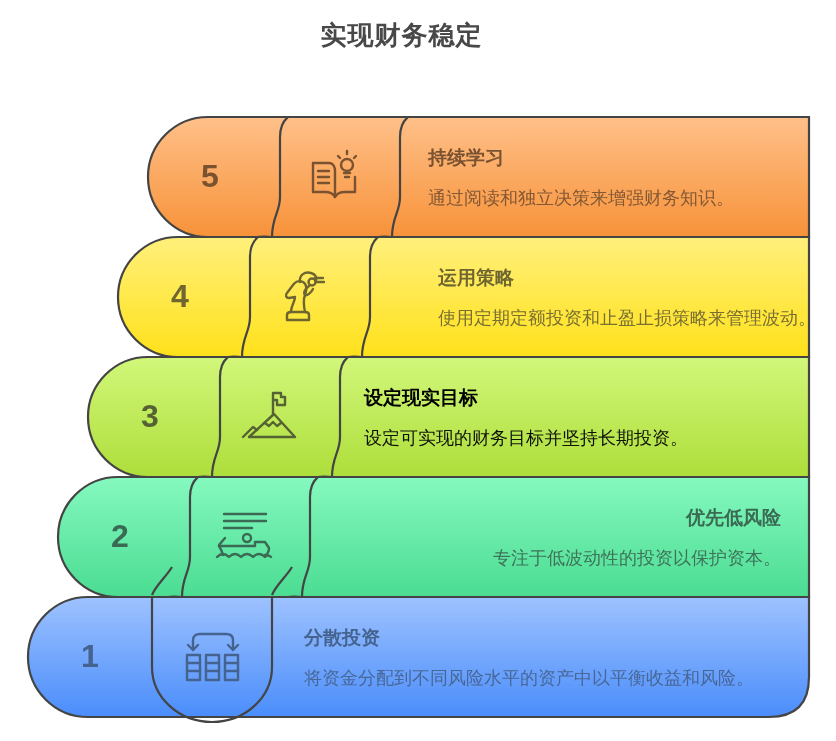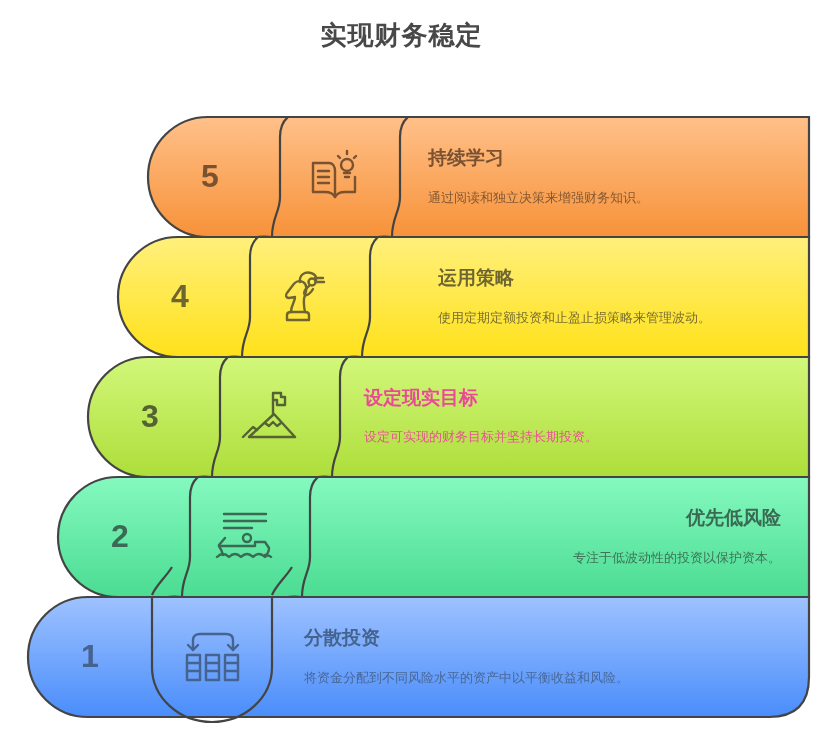--- a/index.html
+++ b/index.html
@@ -6,21 +6,21 @@
   body { width: 836px; height: 741px; position: relative; overflow: hidden;
          font-family: "DejaVu Sans", "Liberation Sans", sans-serif; }
   #title { position: absolute; left: 0; top: 18px; width: 803px; text-align: center;
            font-size: 26px; font-weight: bold; color: #484848; letter-spacing: 1px; }
   #diagram { position: absolute; left: 0; top: 0; }
   .step-num { position: absolute; width: 60px; text-align: center; font-size: 32px;
               font-weight: bold; font-family: "Liberation Sans", sans-serif; }
   .step-icon { position: absolute; width: 70px; height: 60px; }
   .step-text { position: absolute; }
   .step-heading { font-size: 19px; font-weight: bold; margin-bottom: 16px; }
-  .step-desc { font-size: 13px; line-height: 22px; opacity: 0.92; }
+  .step-desc { font-size: 18px; line-height: 22px; opacity: 0.92; }
 </style>
 </head>
 <body>
 
 <div id="title">实现财务稳定</div>
 
 <svg id="diagram" width="836" height="741" viewBox="0 0 836 741" xmlns="http://www.w3.org/2000/svg">
   <defs id="grads">
       <linearGradient id="g0" x1="0" y1="0" x2="0" y2="1">
         <stop offset="0" stop-color="#FFC089"></stop>
@@ -98,21 +98,21 @@
       <div class="step-heading">运用策略</div>
       <div class="step-desc">使用定期定额投资和止盈止损策略来管理波动。</div>
     </div>
     <div class="step-num" style="left: 120px; top: 398px; color: rgb(85, 98, 51);">3</div>
     <svg viewBox="0 0 70 60" width="70" height="60" fill="none" stroke-width="2.4" stroke-linecap="round" stroke-linejoin="round" stroke="#556233" class="step-icon" style="left: 239px; top: 385px;">
     <path d="M34 30 V8 H42 V12 H46 V20 H38 V15 H34"></path>
     <path d="M10 52 L35 29 L56 52 Z"></path>
     <path d="M4 52 L14 42 L18 45"></path>
     <path d="M26 38 L30 41 L34 37 L38 41 L42 38"></path>
   </svg>
-    <div class="step-text" style="left: 364px; top: 385px; width: 417px; color: #ec4899; font-family: Liberation Mono, monospace;">
+    <div class="step-text" style="left: 364px; top: 385px; width: 417px; color: #000000;">
       <div class="step-heading">设定现实目标</div>
       <div class="step-desc">设定可实现的财务目标并坚持长期投资。</div>
     </div>
     <div class="step-num" style="left: 90px; top: 518px; color: rgb(58, 106, 83);">2</div>
     <svg viewBox="0 0 70 60" width="70" height="60" fill="none" stroke-width="2.4" stroke-linecap="round" stroke-linejoin="round" stroke="#3A6A53" class="step-icon" style="left: 209px; top: 505px;">
     <path d="M15 9 H57 M15 16 H57 M15 23 H43"></path>
     <circle cx="38" cy="33" r="4"></circle>
     <path d="M10 40 L16 33"></path>
     <path d="M10 41 H46 V37 H56 L60 43 C60 47 58 50 56 50"></path>
     <path d="M10 41 C12 44 13 46 14 50"></path>

